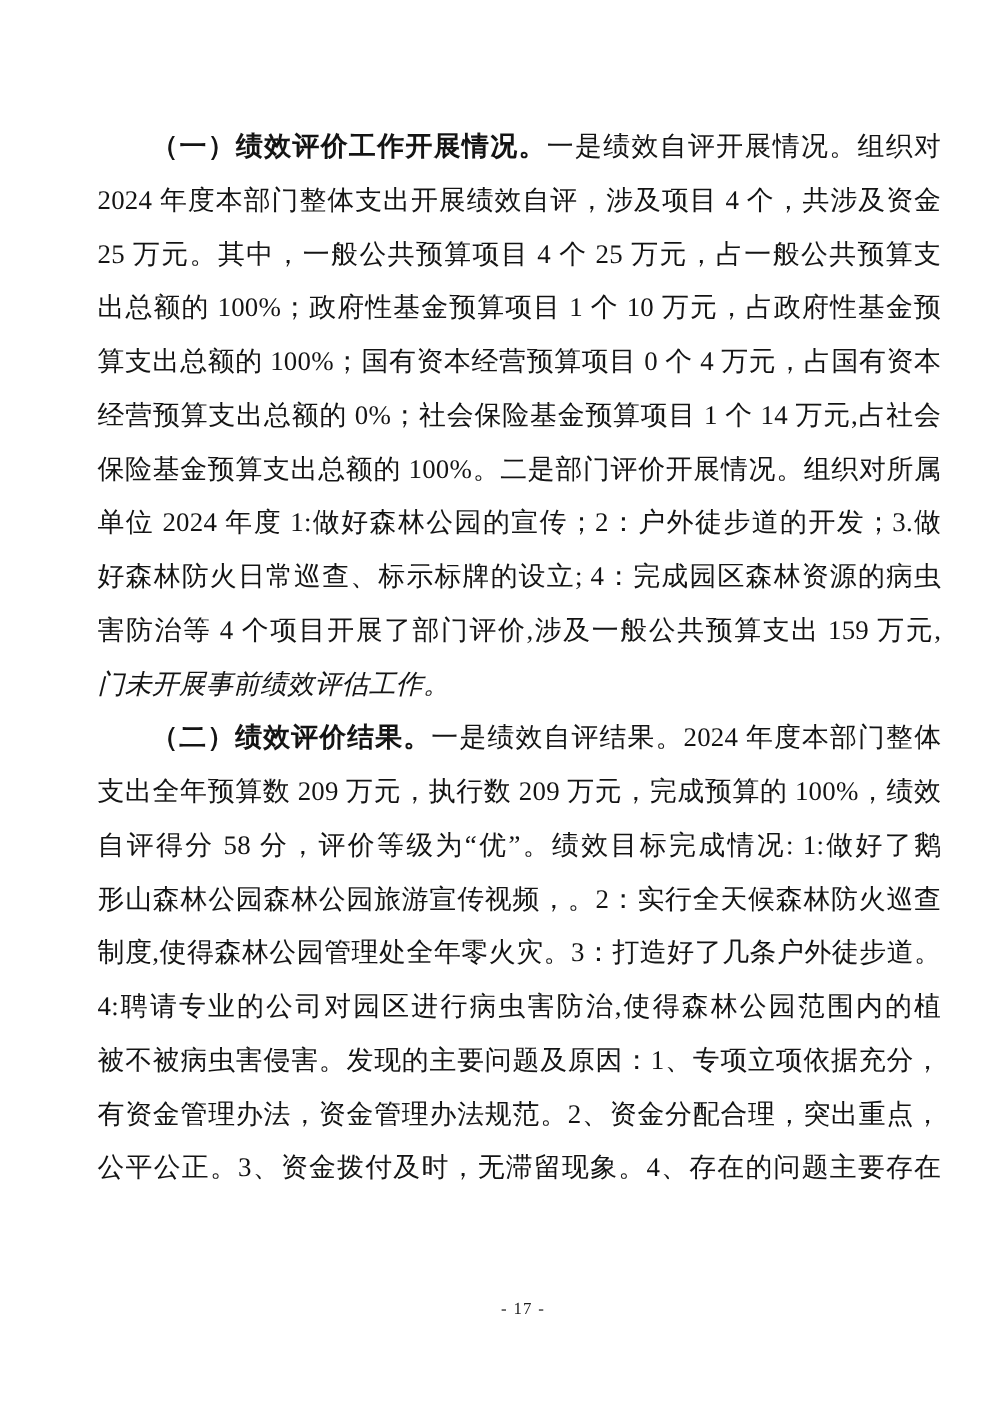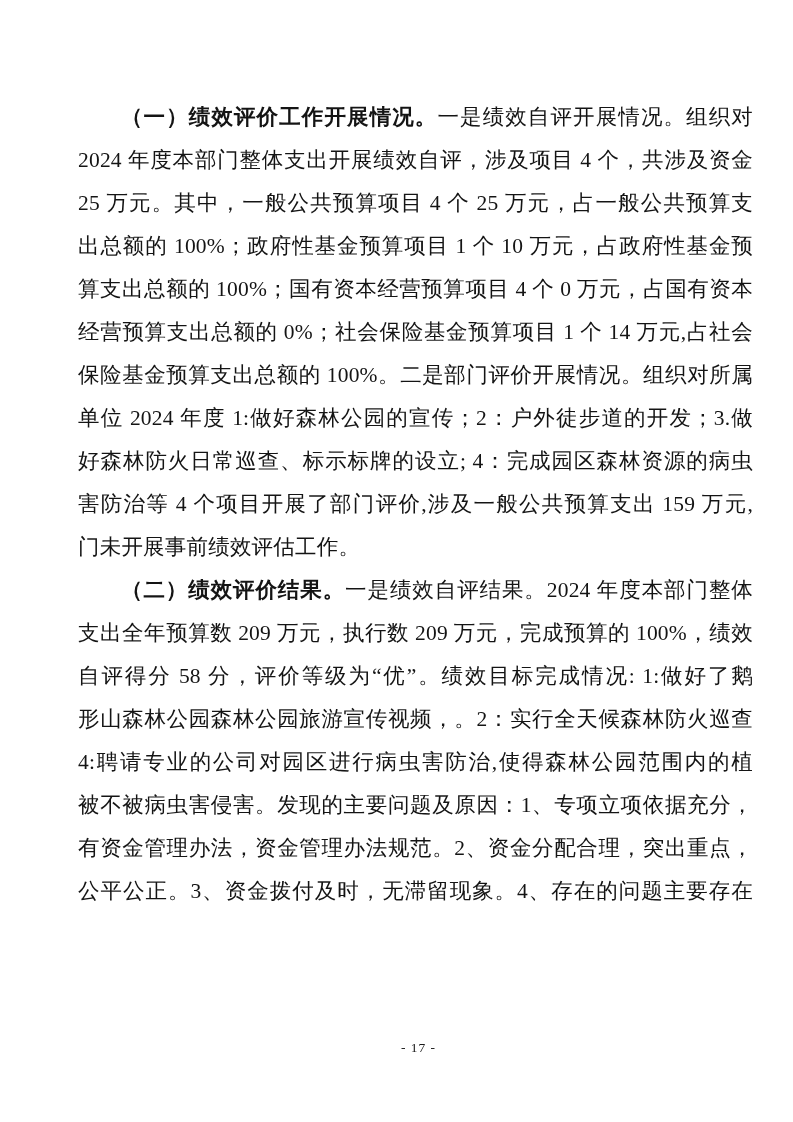--- a/index.html
+++ b/index.html
@@ -31,20 +31,21 @@
     height: 43px;
     white-space: normal;
     text-align: justify;
     text-align-last: justify;
     text-justify: inter-character;
     letter-spacing: 0.2px;
   }
   .line.no-just {
     text-align: right;
     text-align-last: left;
+    font-style: italic;
   }
   .line.indent {
     text-indent: 2em;
   }
   .bold-lead {
     font-weight: 700;
   }
   .page-footer {
     position: absolute;
     top: 1038px;
@@ -63,33 +64,34 @@
 </head>
 <body>
 
 <div class="page">
   <div class="doc-body">
       <div class="paragraph">
         <div class="line indent"><span class="bold-lead">（一）绩效评价工作开展情况。</span><span>一是绩效自评开展情况。组织对</span></div>
         <div class="line"><span>2024 年度本部门整体支出开展绩效自评，涉及项目 4 个，共涉及资金</span></div>
         <div class="line"><span>25 万元。其中，一般公共预算项目 4 个 25 万元，占一般公共预算支</span></div>
         <div class="line"><span>出总额的 100%；政府性基金预算项目 1 个 10 万元，占政府性基金预</span></div>
-        <div class="line"><span>算支出总额的 100%；国有资本经营预算项目 4 个 0 万元，占国有资本</span></div>
+        <div class="line"><span>算支出总额的 100%；国有资本经营预算项目 0 个 4 万元，占国有资本</span></div>
         <div class="line"><span>经营预算支出总额的 0%；社会保险基金预算项目 1 个 14 万元,占社会</span></div>
         <div class="line"><span>保险基金预算支出总额的 100%。二是部门评价开展情况。组织对所属</span></div>
         <div class="line"><span>单位 2024 年度 1:做好森林公园的宣传；2：户外徒步道的开发；3.做</span></div>
         <div class="line"><span>好森林防火日常巡查、标示标牌的设立; 4：完成园区森林资源的病虫</span></div>
         <div class="line"><span>害防治等 4 个项目开展了部门评价,涉及一般公共预算支出 159 万元,</span></div>
         <div class="line no-just"><span>门未开展事前绩效评估工作。</span></div>
       </div>
       <div class="paragraph">
         <div class="line indent"><span class="bold-lead">（二）绩效评价结果。</span><span>一是绩效自评结果。2024 年度本部门整体</span></div>
         <div class="line"><span>支出全年预算数 209 万元，执行数 209 万元，完成预算的 100%，绩效</span></div>
         <div class="line"><span>自评得分 58 分，评价等级为“优”。绩效目标完成情况: 1:做好了鹅</span></div>
         <div class="line"><span>形山森林公园森林公园旅游宣传视频，。2：实行全天候森林防火巡查</span></div>
+        <div class="line"><span>制度,使得森林公园管理处全年零火灾。3：打造好了几条户外徒步道。</span></div>
         <div class="line"><span>4:聘请专业的公司对园区进行病虫害防治,使得森林公园范围内的植</span></div>
         <div class="line"><span>被不被病虫害侵害。发现的主要问题及原因：1、专项立项依据充分，</span></div>
         <div class="line"><span>有资金管理办法，资金管理办法规范。2、资金分配合理，突出重点，</span></div>
         <div class="line"><span>公平公正。3、资金拨付及时，无滞留现象。4、存在的问题主要存在</span></div>
       </div>
     </div>
   <div class="page-footer">
     <span class="page-number">- 17 -</span>
   </div>
 </div>

